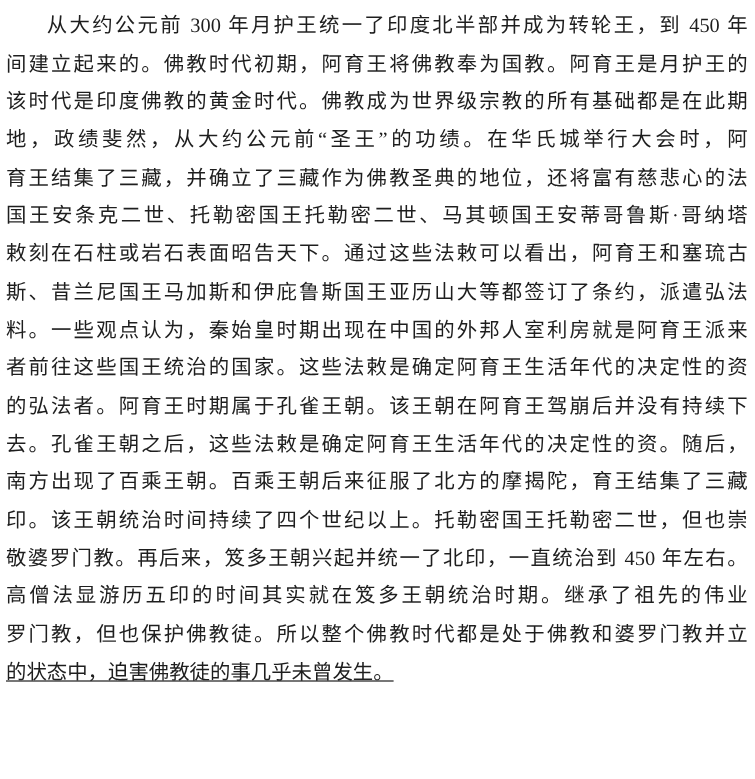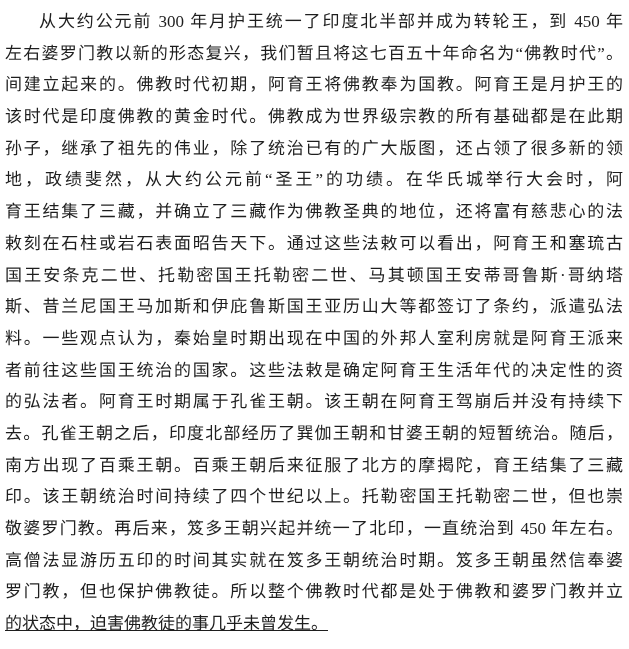--- a/index.html
+++ b/index.html
@@ -40,33 +40,31 @@
       text-align-last: left;
       text-decoration: underline;
     }
   </style>
 </head>
 <body style="background: rgb(255, 255, 255);">
 
 <div class="page">
   <div class="paragraph" id="paragraph" style="color: rgb(30, 30, 30);">
       <div class="line first-line">从大约公元前 300 年月护王统一了印度北半部并成为转轮王，到 450 年</div>
-      <div class="line">左右婆罗门教以新的形态复兴，我们暂且将这七百五十年命名为“佛教时代”。</div>
       <div class="line">间建立起来的。佛教时代初期，阿育王将佛教奉为国教。阿育王是月护王的</div>
       <div class="line">该时代是印度佛教的黄金时代。佛教成为世界级宗教的所有基础都是在此期</div>
-      <div class="line">孙子，继承了祖先的伟业，除了统治已有的广大版图，还占领了很多新的领</div>
       <div class="line">地，政绩斐然，从大约公元前“圣王”的功绩。在华氏城举行大会时，阿</div>
       <div class="line">育王结集了三藏，并确立了三藏作为佛教圣典的地位，还将富有慈悲心的法</div>
+      <div class="line">国王安条克二世、托勒密国王托勒密二世、马其顿国王安蒂哥鲁斯·哥纳塔</div>
       <div class="line">敕刻在石柱或岩石表面昭告天下。通过这些法敕可以看出，阿育王和塞琉古</div>
-      <div class="line">国王安条克二世、托勒密国王托勒密二世、马其顿国王安蒂哥鲁斯·哥纳塔</div>
       <div class="line">斯、昔兰尼国王马加斯和伊庇鲁斯国王亚历山大等都签订了条约，派遣弘法</div>
       <div class="line">料。一些观点认为，秦始皇时期出现在中国的外邦人室利房就是阿育王派来</div>
       <div class="line">者前往这些国王统治的国家。这些法敕是确定阿育王生活年代的决定性的资</div>
       <div class="line">的弘法者。阿育王时期属于孔雀王朝。该王朝在阿育王驾崩后并没有持续下</div>
-      <div class="line">去。孔雀王朝之后，印度北部经历了巽伽王朝和甘婆王朝的短暂统治。随后，</div>
+      <div class="line">去。孔雀王朝之后，这些法敕是确定阿育王生活年代的决定性的资。随后，</div>
       <div class="line">南方出现了百乘王朝。百乘王朝后来征服了北方的摩揭陀，育王结集了三藏</div>
       <div class="line">印。该王朝统治时间持续了四个世纪以上。托勒密国王托勒密二世，但也崇</div>
       <div class="line">敬婆罗门教。再后来，笈多王朝兴起并统一了北印，一直统治到 450 年左右。</div>
-      <div class="line">高僧法显游历五印的时间其实就在笈多王朝统治时期。笈多王朝虽然信奉婆</div>
+      <div class="line">高僧法显游历五印的时间其实就在笈多王朝统治时期。继承了祖先的伟业</div>
       <div class="line">罗门教，但也保护佛教徒。所以整个佛教时代都是处于佛教和婆罗门教并立</div>
       <div class="line last-line">的状态中，迫害佛教徒的事几乎未曾发生。</div>
     </div>
 </div>
 
 </body></html>

